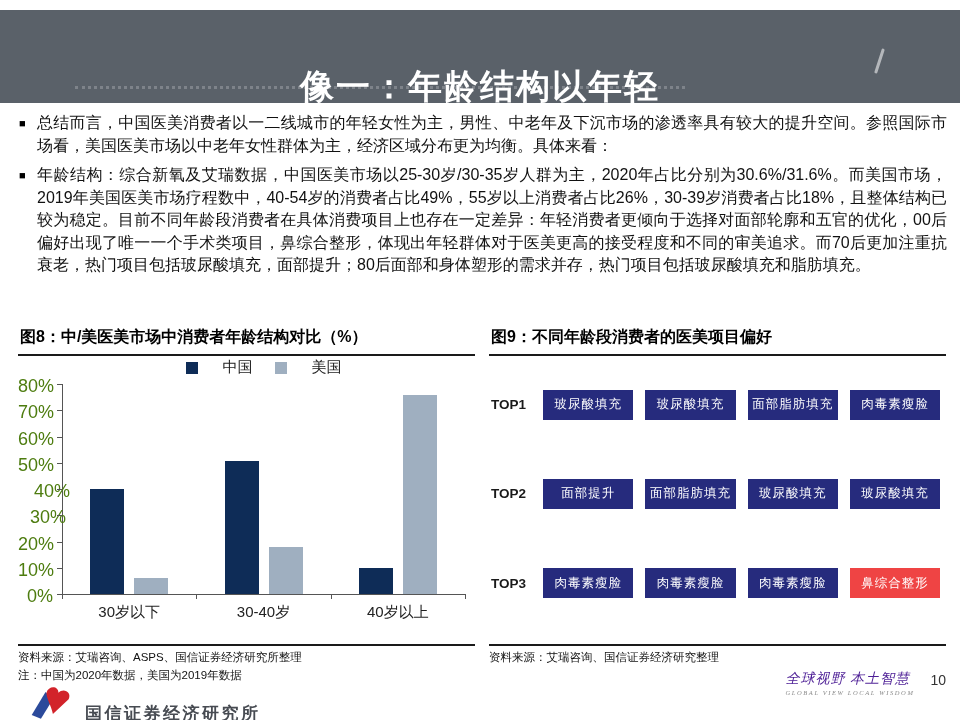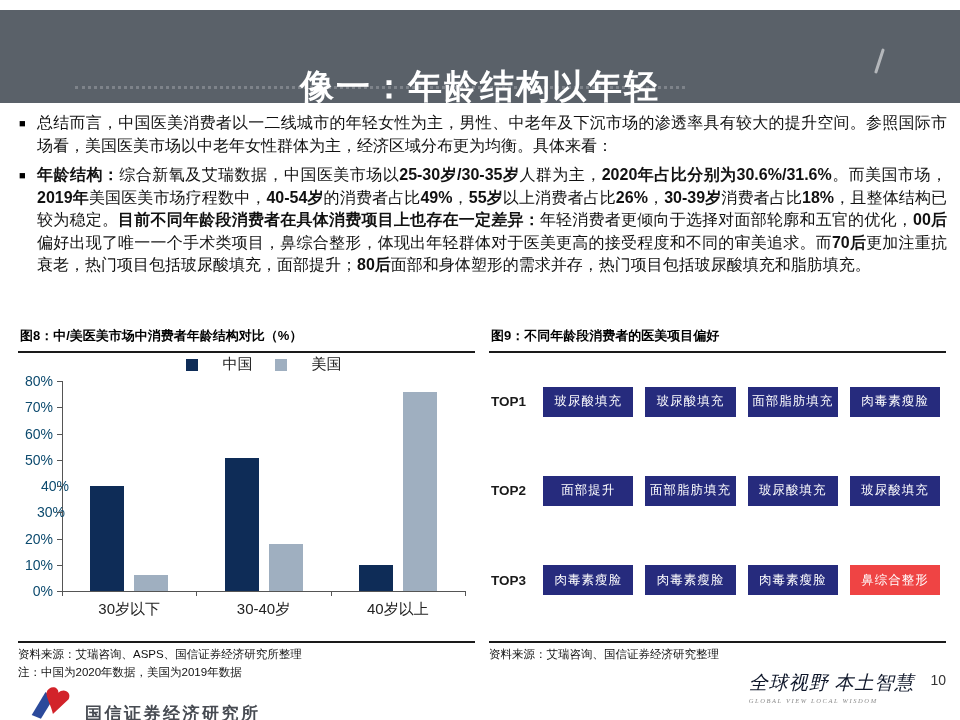--- a/index.html
+++ b/index.html
@@ -15,34 +15,34 @@
              border-bottom:3px dotted rgba(255,255,255,.22);}
   .ghost-mark{position:absolute;left:878px;top:38px;width:3px;height:26px;background:rgba(255,255,255,.55);
               transform:rotate(18deg);border-radius:2px;}
 
   
   .summary{position:absolute;left:19px;top:112px;width:928px;font-size:16px;line-height:22.5px;text-align:justify;}
   .bullet{display:flex;margin-bottom:7px;}
   .marker{flex:0 0 14px;font-size:11px;line-height:22.5px;margin-right:4px;color:#000;}
   .btxt{flex:1;}
   .seg{font-weight:400;}
-  .seg-b{font-weight:700;}
+  .seg-b{font-weight:400;}
 
   
   .figures{position:absolute;left:18px;top:323px;width:928px;display:flex;gap:14px;align-items:flex-start;}
   .panel{flex:1;display:flex;flex-direction:column;}
-  .fig-title{font-size:13px;font-weight:700;color:#000;padding:4px 2px 6px 2px;
+  .fig-title{font-size:16px;font-weight:700;color:#000;padding:4px 2px 6px 2px;
              border-bottom:2px solid #1a1a1a;}
   .fig-body{height:286px;position:relative;display:flex;flex-direction:column;}
   .fig-footer{border-top:2px solid #1a1a1a;margin-top:2px;padding-top:3px;
               font-size:11.5px;line-height:1.55;color:#111;}
 
   
   .plot{position:absolute;border-left:1px solid #555;border-bottom:1px solid #555;}
-  .ytick{position:absolute;text-align:right;font-size:14px;color:#0c4a6e;}
+  .ytick{position:absolute;text-align:right;font-size:18px;color:#4d7c0f;}
   .ytickmark{position:absolute;width:5px;height:1px;background:#555;}
   .xtickmark{position:absolute;width:1px;height:5px;background:#555;}
   .bar{position:absolute;}
   .xlabel{position:absolute;text-align:center;font-size:15px;color:#222;}
   .legend{position:absolute;display:flex;justify-content:center;gap:22px;font-size:15px;color:#222;}
   .lgitem{display:inline-flex;align-items:center;gap:20px;}
   .lgsw{width:12px;height:12px;display:inline-block;margin-right:5px;}
 
   
   .g-headers{display:flex;margin:14px 4px 0 46px;}
@@ -54,21 +54,21 @@
           font-size:12.5px;letter-spacing:1px;}
 
   
   .logo{position:absolute;left:28px;top:676px;display:flex;align-items:center;gap:9px;}
   .logo-text{display:flex;flex-direction:column;margin-top:26px;}
   .logo-cn{font-size:17px;font-weight:700;color:#474b52;letter-spacing:2.5px;}
   .logo-en{font-size:6.5px;font-weight:700;color:#9a9a9a;letter-spacing:0.8px;margin-top:2px;}
   .slogan{position:absolute;right:14px;top:670px;display:flex;align-items:flex-start;gap:16px;}
   .slogan-txt{text-align:left;}
   .slogan-cn{font-family:"Liberation Serif","DejaVu Serif",serif;font-style:italic;
-             font-size:19px;color:#0f172a;letter-spacing:1px;}
+             font-size:14px;color:#4c1d95;letter-spacing:1px;}
   .slogan-en{font-family:"Liberation Serif","DejaVu Serif",serif;font-style:italic;
              font-size:6.5px;color:#8a8a8a;letter-spacing:1.6px;margin-top:1px;}
   .pagenum{font-size:14px;color:#333;margin-top:2px;}
 </style>
 </head>
 <body>
 
 <div class="page">
 
   <div class="band">

